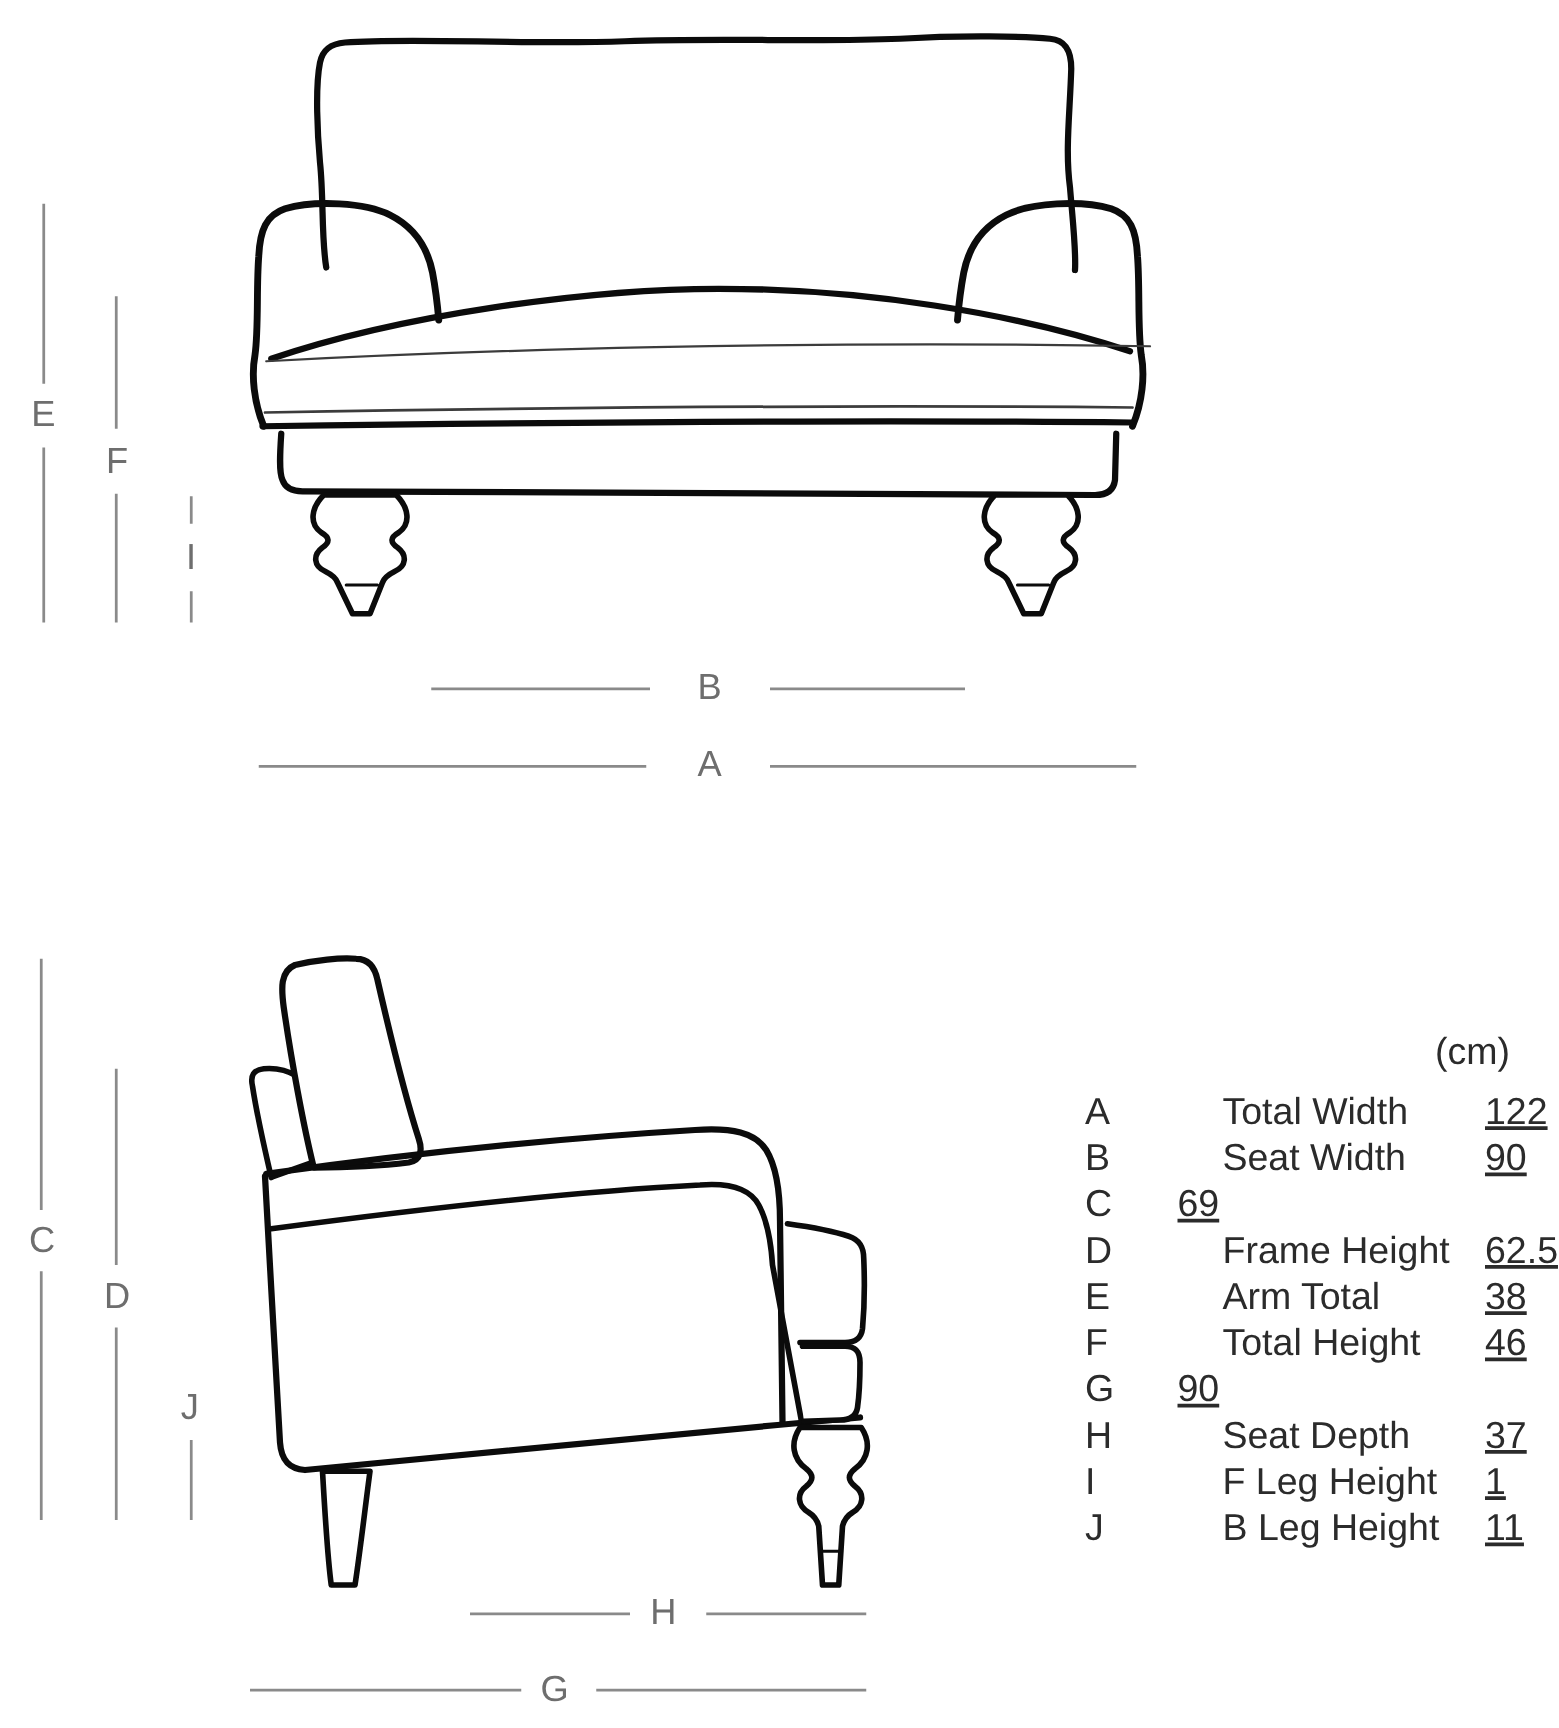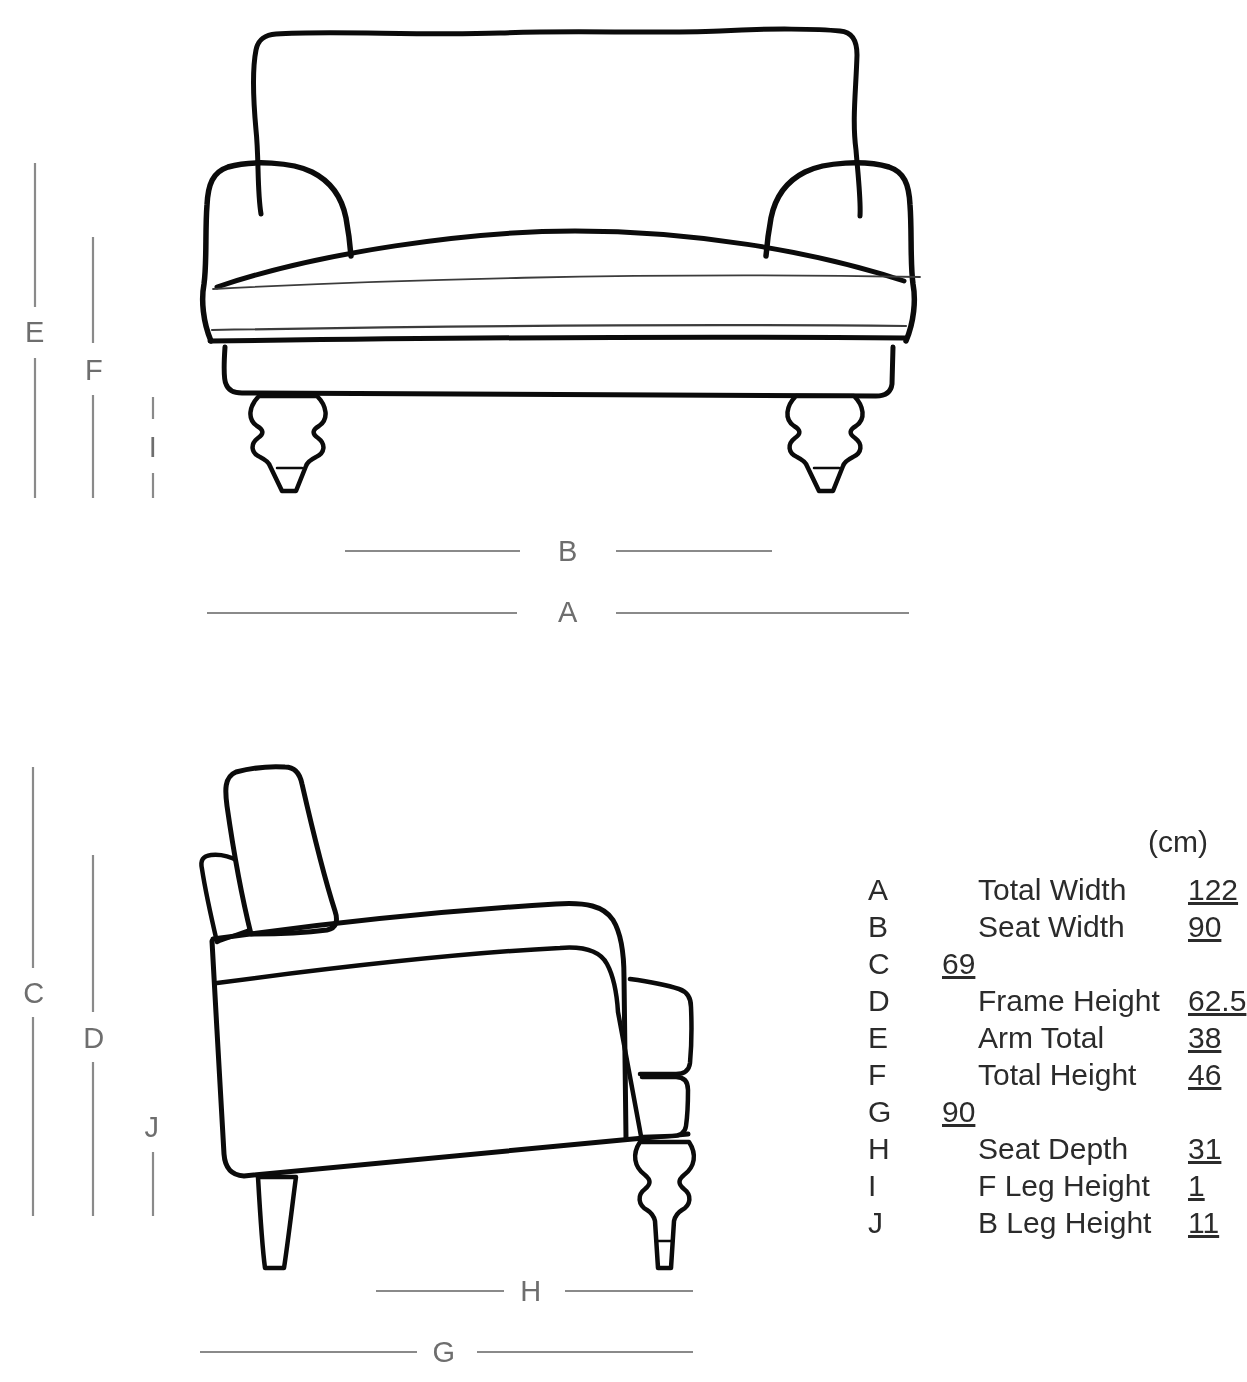--- a/index.html
+++ b/index.html
@@ -262,21 +262,21 @@
         <span class="name">Total Height</span>
         <span class="value">46</span>
       </div>
       <div class="trow">
         <span class="letter">G</span>
         <span class="value">90</span>
       </div>
       <div class="trow">
         <span class="letter">H</span>
         <span class="name">Seat Depth</span>
-        <span class="value">31</span>
+        <span class="value">37</span>
       </div>
       <div class="trow">
         <span class="letter">I</span>
         <span class="name">F Leg Height</span>
         <span class="value">1</span>
       </div>
       <div class="trow">
         <span class="letter">J</span>
         <span class="name">B Leg Height</span>
         <span class="value">11</span>

